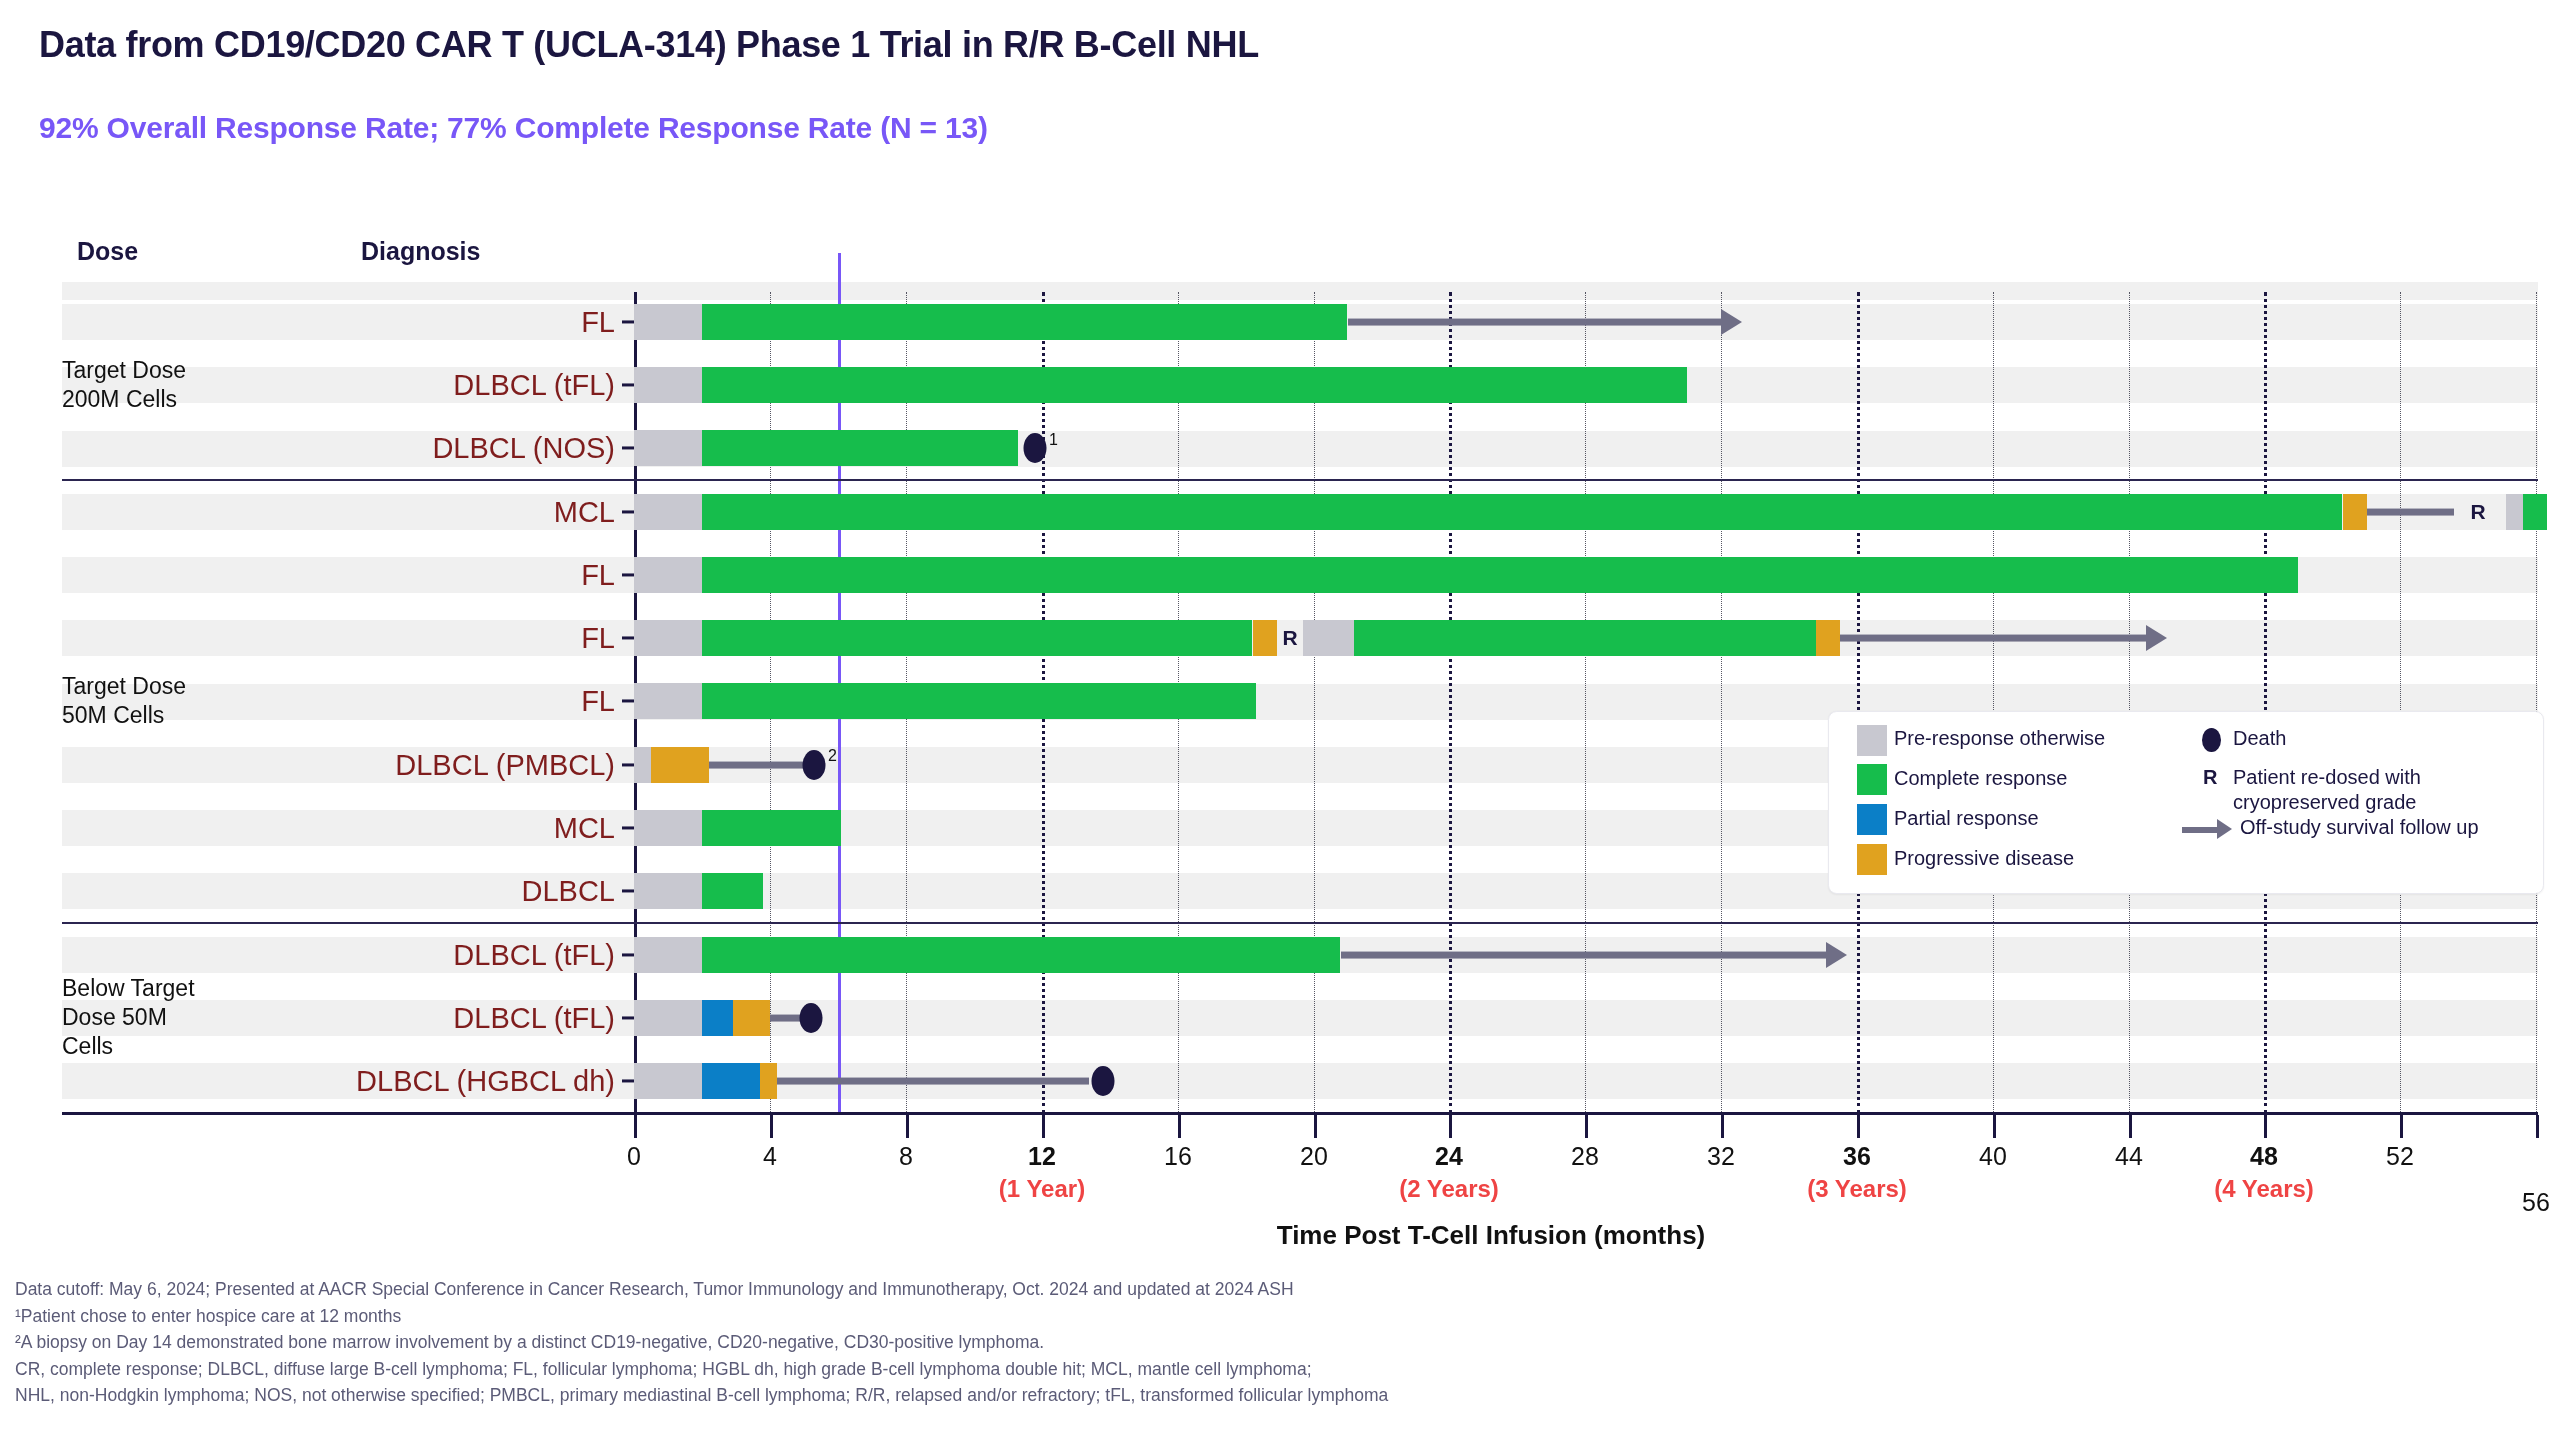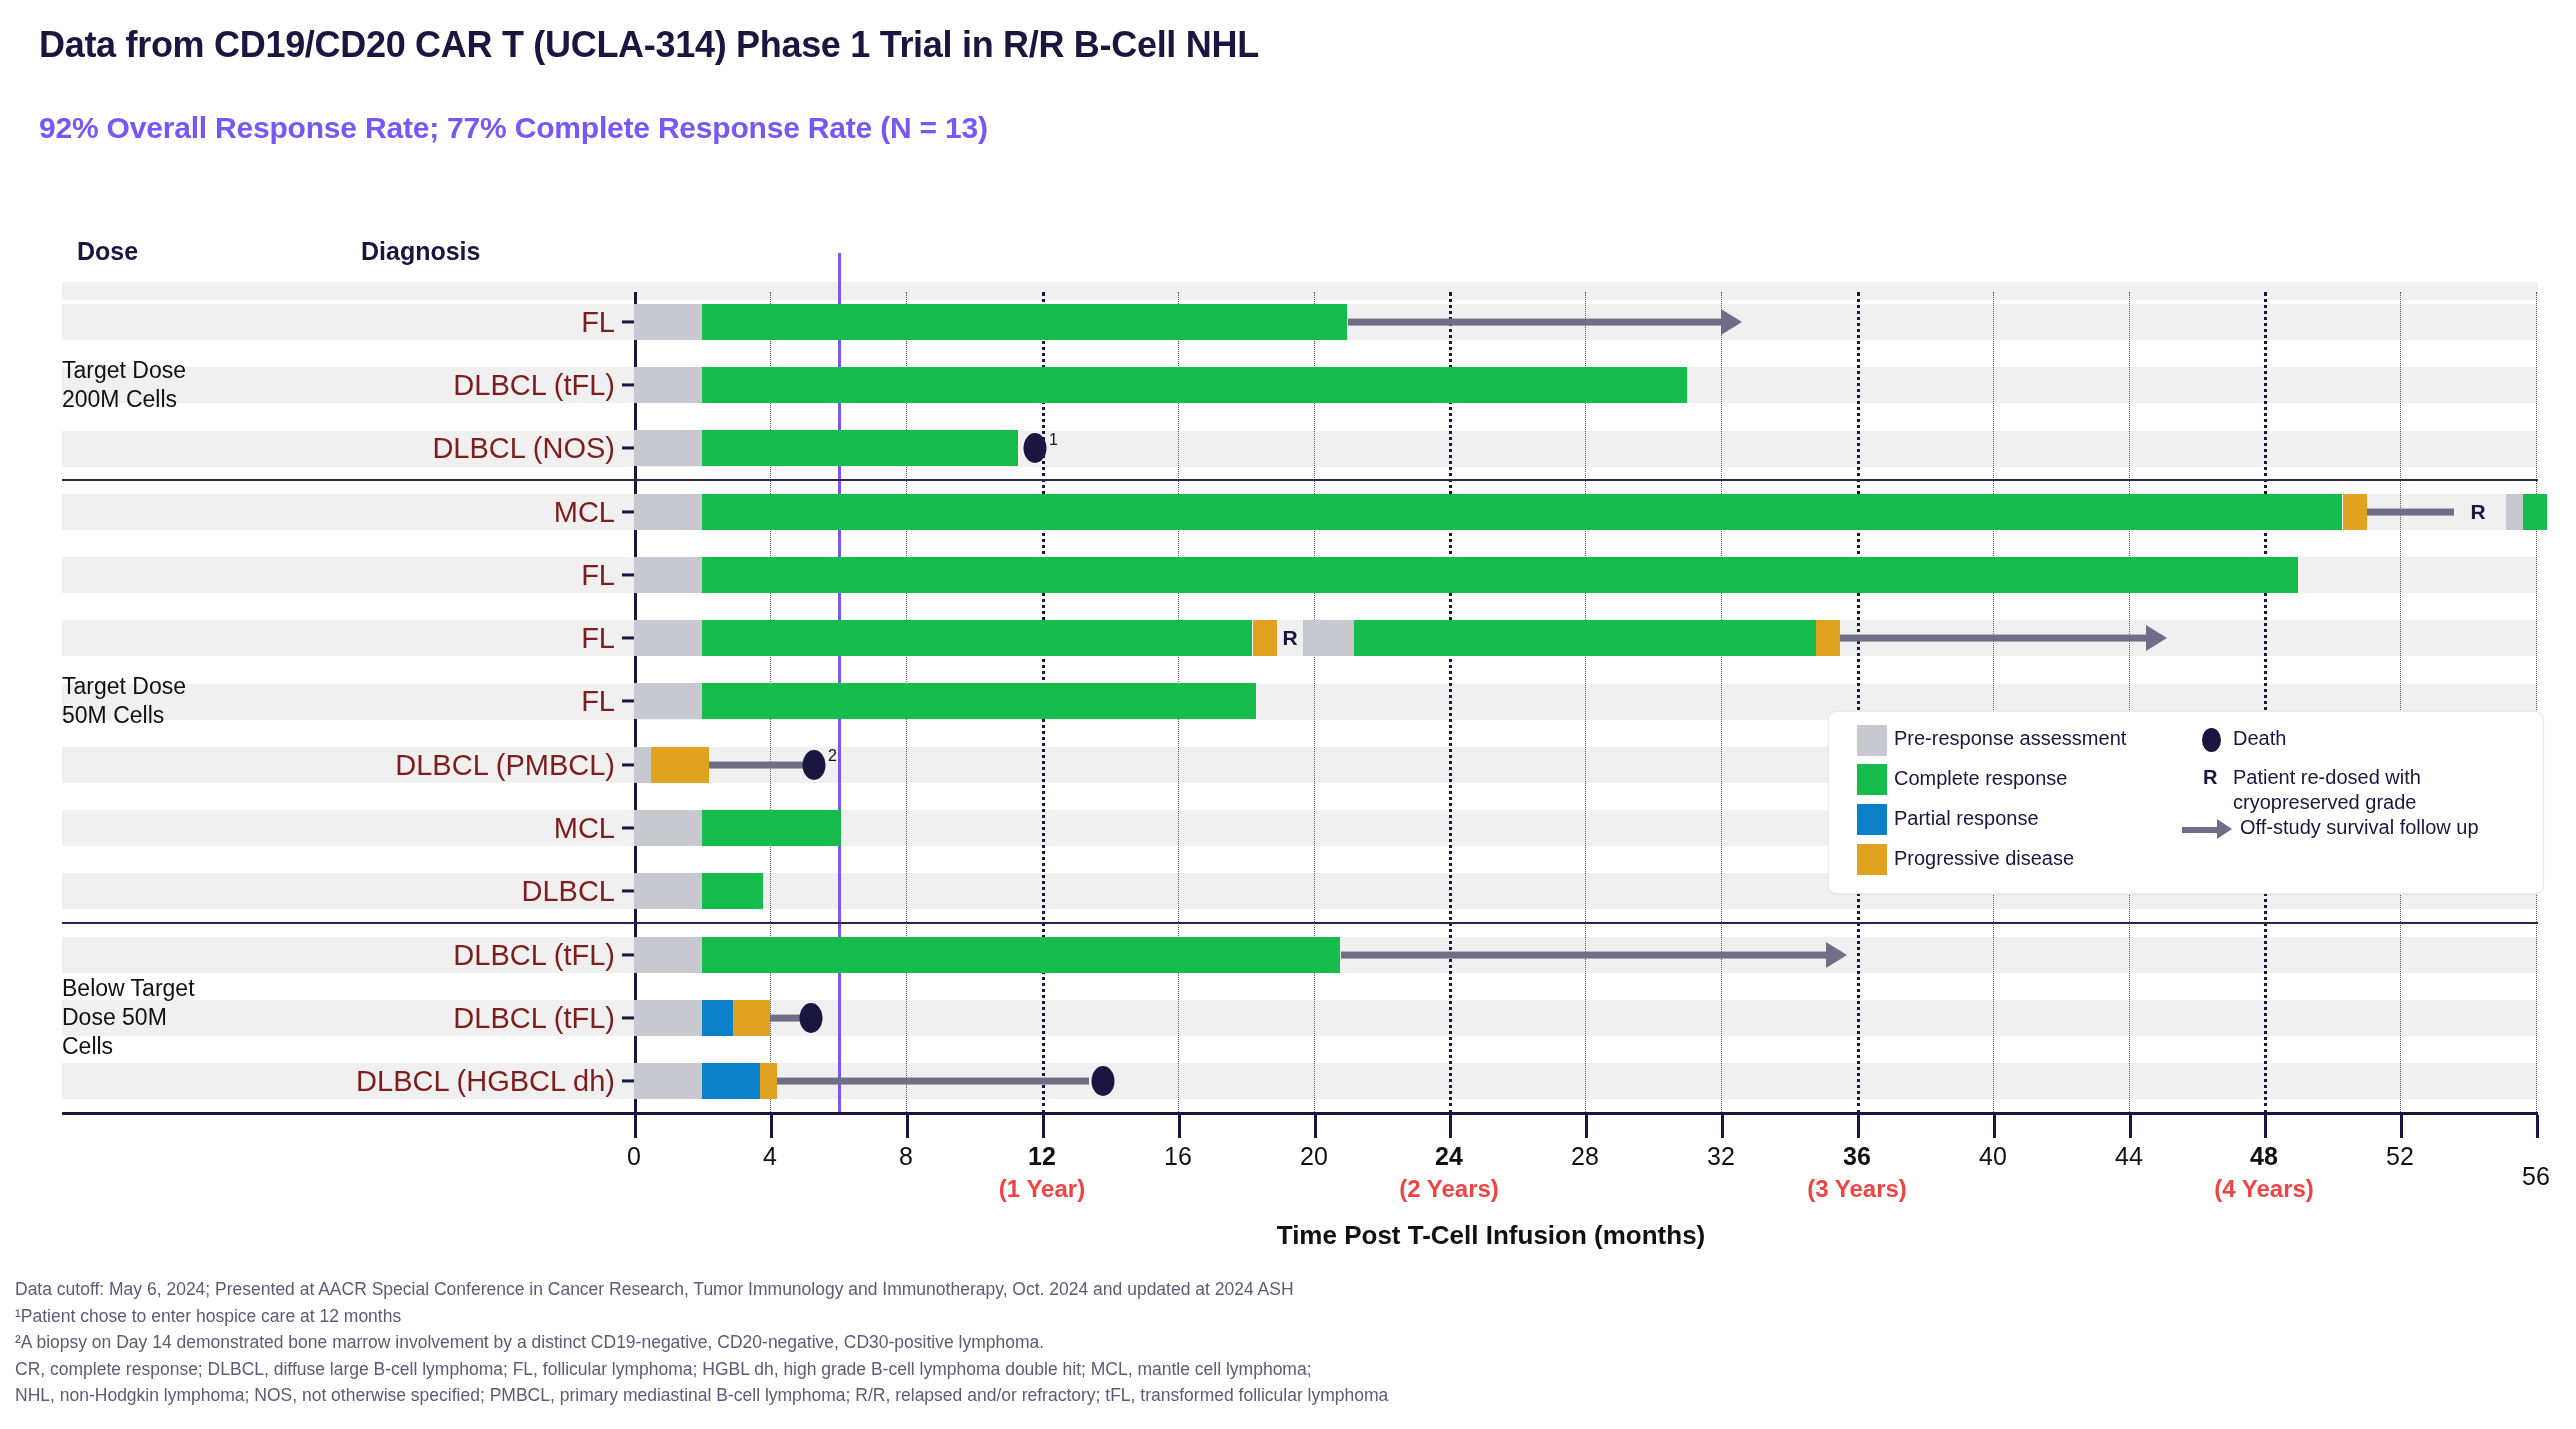--- a/index.html
+++ b/index.html
@@ -222,34 +222,34 @@
       <div class="xlab b" style="left: 1857px; top: 1142px;">36</div>
       <div class="tickx" style="left: 1993px; top: 1115px;"></div>
       <div class="xlab" style="left: 1993px; top: 1142px;">40</div>
       <div class="tickx" style="left: 2129px; top: 1115px;"></div>
       <div class="xlab" style="left: 2129px; top: 1142px;">44</div>
       <div class="tickx" style="left: 2264px; top: 1115px;"></div>
       <div class="xlab b" style="left: 2264px; top: 1142px;">48</div>
       <div class="tickx" style="left: 2400px; top: 1115px;"></div>
       <div class="xlab" style="left: 2400px; top: 1142px;">52</div>
       <div class="tickx" style="left: 2536px; top: 1115px;"></div>
-      <div class="xlab" style="left: 2536px; top: 1162px;">56</div>
+      <div class="xlab" style="left: 2536px; top: 1188px;">56</div>
       <div class="xsub" style="left: 1042px; top: 1175px;">(1 Year)</div>
       <div class="xsub" style="left: 1449px; top: 1175px;">(2 Years)</div>
       <div class="xsub" style="left: 1857px; top: 1175px;">(3 Years)</div>
       <div class="xsub" style="left: 2264px; top: 1175px;">(4 Years)</div>
     </div>
   <div id="xtitle-wrap">
       <div class="xtitle" style="left: 1491px; top: 1220px;">Time Post T-Cell Infusion (months)</div>
     </div>
 </div>
 
 <div id="legend">
     <div class="lg-sw" style="background: rgb(200, 200, 208); left: 27.5px; top: 12.5px;"></div>
-    <div class="lg-tx" style="left: 65px; top: 15px;">Pre-response assessment</div>
+    <div class="lg-tx" style="left: 65px; top: 15px;">Pre-response otherwise</div>
     <div class="lg-sw" style="background: rgb(22, 189, 76); left: 27.5px; top: 52px;"></div>
     <div class="lg-tx" style="left: 65px; top: 55px;">Complete response</div>
     <div class="lg-sw" style="background: rgb(11, 127, 199); left: 27.5px; top: 92px;"></div>
     <div class="lg-tx" style="left: 65px; top: 95px;">Partial response</div>
     <div class="lg-sw" style="background: rgb(224, 162, 31); left: 27.5px; top: 132px;"></div>
     <div class="lg-tx" style="left: 65px; top: 135px;">Progressive disease</div>
     <div class="lg-dot" style="left: 373px; top: 16px;"></div>
     <div class="lg-tx" style="left: 404px; top: 15px;">Death</div>
     <div class="lg-r" style="left: 374px; top: 54px;">R</div>
     <div class="lg-tx" style="left: 404px; top: 54px;">Patient re-dosed with</div>

